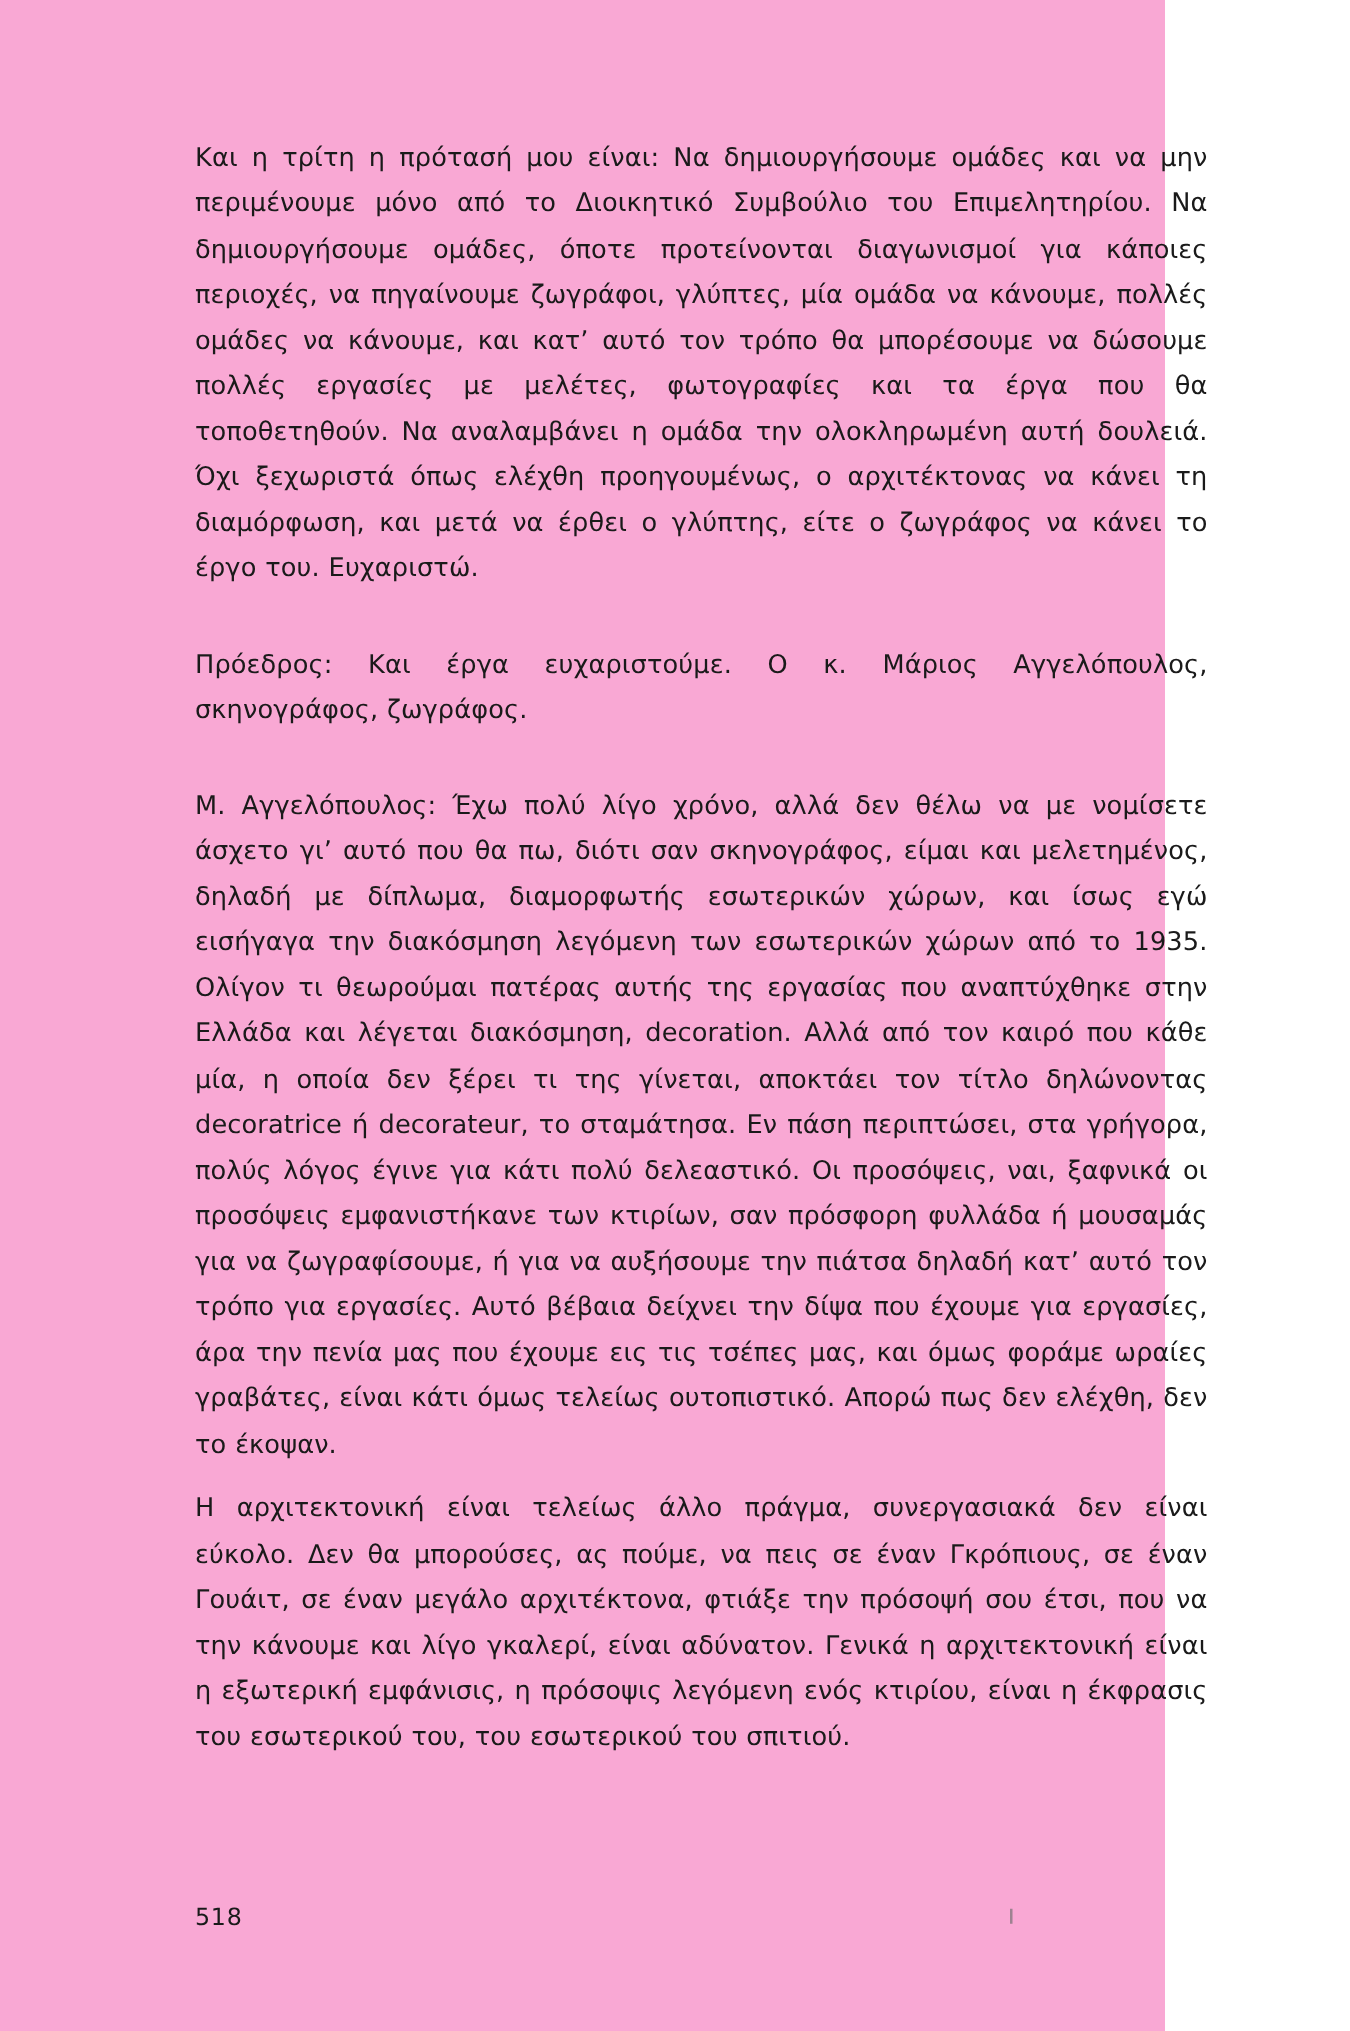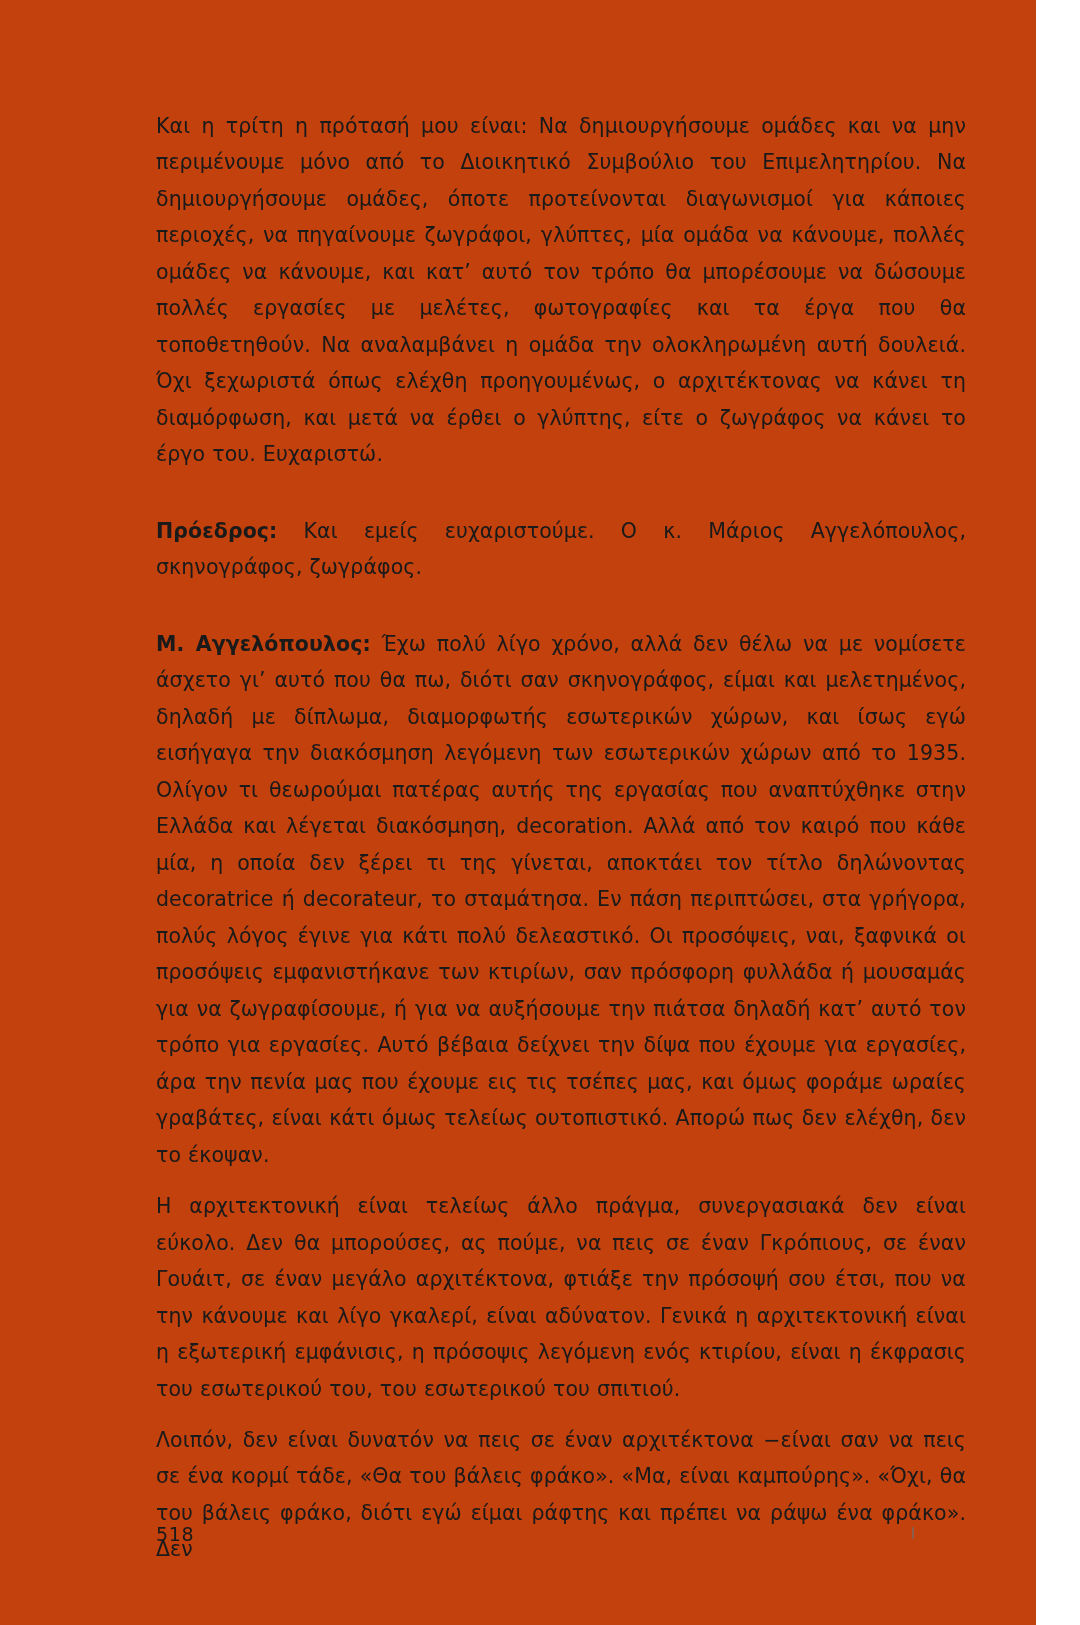--- a/index.html
+++ b/index.html
@@ -9,46 +9,46 @@
   }
   body {
     width: 1080px;
     height: 1625px;
     font-family: "DejaVu Sans", sans-serif;
     color: #1a1a1a;
     -webkit-font-smoothing: antialiased;
   }
   .page {
     position: relative;
-    width: 1036px;
+    width: 932px;
     height: 1625px;
     box-sizing: border-box;
     padding: 108px 118px 60px 156px;
-    background: #c2410c;
+    background: #f9a8d4;
   }
   .content {
     width: 810px;
   }
   p {
     margin: 0 0 0 0;
     font-size: 20.5px;
     line-height: 1.78;
     text-align: justify;
     text-justify: inter-word;
     letter-spacing: 0.1px;
     word-spacing: 0.4px;
   }
   p.gap-large {
     margin-top: 40px;
   }
   p.gap-small {
     margin-top: 15px;
   }
   .speaker {
-    font-weight: bold;
+    font-weight: normal;
     margin-top: 16px;
   }
   .page-number {
     position: absolute;
     left: 156px;
     bottom: 80px;
     font-size: 19px;
     letter-spacing: 0.6px;
     color: #1a1a1a;
     text-align: center;
@@ -67,32 +67,29 @@
 <body>
 
 <div class="page">
   <div class="content">
 
     <p>
       <span>Και η τρίτη η πρότασή μου είναι: Να δημιουργήσουμε ομάδες και να μην περιμένουμε μόνο από το Διοικητικό Συμβούλιο του Επιμελητηρίου. Να δημιουργήσουμε ομάδες, όποτε προτείνονται διαγωνισμοί για κάποιες περιοχές, να πηγαίνουμε ζωγράφοι, γλύπτες, μία ομάδα να κάνουμε, πολλές ομάδες να κάνουμε, και κατ’ αυτό τον τρόπο θα μπορέσουμε να δώσουμε πολλές εργασίες με μελέτες, φωτογραφίες και τα έργα που θα τοποθετηθούν. Να αναλαμβάνει η ομάδα την ολοκληρωμένη αυτή δουλειά. Όχι ξεχωριστά όπως ελέχθη προηγουμένως, ο αρχιτέκτονας να κάνει τη διαμόρφωση, και μετά να έρθει ο γλύπτης, είτε ο ζωγράφος να κάνει το έργο του. Ευχαριστώ.</span>
     </p>
 
     <p class="gap-large">
-      <span class="speaker">Πρόεδρος:</span><span> Και εμείς ευχαριστούμε. Ο κ. Μάριος Αγγελόπουλος, σκηνογράφος, ζωγράφος.</span>
+      <span class="speaker">Πρόεδρος:</span><span> Και έργα ευχαριστούμε. Ο κ. Μάριος Αγγελόπουλος, σκηνογράφος, ζωγράφος.</span>
     </p>
 
     <p class="gap-large">
       <span class="speaker">Μ. Αγγελόπουλος:</span><span> Έχω πολύ λίγο χρόνο, αλλά δεν θέλω να με νομίσετε άσχετο γι’ αυτό που θα πω, διότι σαν σκηνογράφος, είμαι και μελετημένος, δηλαδή με δίπλωμα, διαμορφωτής εσωτερικών χώρων, και ίσως εγώ εισήγαγα την διακόσμηση λεγόμενη των εσωτερικών χώρων από το 1935. Ολίγον τι θεωρούμαι πατέρας αυτής της εργασίας που αναπτύχθηκε στην Ελλάδα και λέγεται διακόσμηση, decoration. Αλλά από τον καιρό που κάθε μία, η οποία δεν ξέρει τι της γίνεται, αποκτάει τον τίτλο δηλώνοντας decoratrice ή decorateur, το σταμάτησα. Εν πάση περιπτώσει, στα γρήγορα, πολύς λόγος έγινε για κάτι πολύ δελεαστικό. Οι προσόψεις, ναι, ξαφνικά οι προσόψεις εμφανιστήκανε των κτιρίων, σαν πρόσφορη φυλλάδα ή μουσαμάς για να ζωγραφίσουμε, ή για να αυξήσουμε την πιάτσα δηλαδή κατ’ αυτό τον τρόπο για εργασίες. Αυτό βέβαια δείχνει την δίψα που έχουμε για εργασίες, άρα την πενία μας που έχουμε εις τις τσέπες μας, και όμως φοράμε ωραίες γραβάτες, είναι κάτι όμως τελείως ουτοπιστικό. Απορώ πως δεν ελέχθη, δεν το έκοψαν.</span>
     </p>
 
     <p class="gap-small">
       <span>Η αρχιτεκτονική είναι τελείως άλλο πράγμα, συνεργασιακά δεν είναι εύκολο. Δεν θα μπορούσες, ας πούμε, να πεις σε έναν Γκρόπιους, σε έναν Γουάιτ, σε έναν μεγάλο αρχιτέκτονα, φτιάξε την πρόσοψή σου έτσι, που να την κάνουμε και λίγο γκαλερί, είναι αδύνατον. Γενικά η αρχιτεκτονική είναι η εξωτερική εμφάνισις, η πρόσοψις λεγόμενη ενός κτιρίου, είναι η έκφρασις του εσωτερικού του, του εσωτερικού του σπιτιού.</span>
     </p>
 
-    <p class="gap-small">
-      <span>Λοιπόν, δεν είναι δυνατόν να πεις σε έναν αρχιτέκτονα −είναι σαν να πεις σε ένα κορμί τάδε, «Θα του βάλεις φράκο». «Μα, είναι καμπούρης». «Όχι, θα του βάλεις φράκο, διότι εγώ είμαι ράφτης και πρέπει να ράψω ένα φράκο». Δεν</span>
-    </p>
 
   </div>
 
   <div class="page-number">518</div>
   <div class="tick"></div>
 </div>
 
 </body></html>

